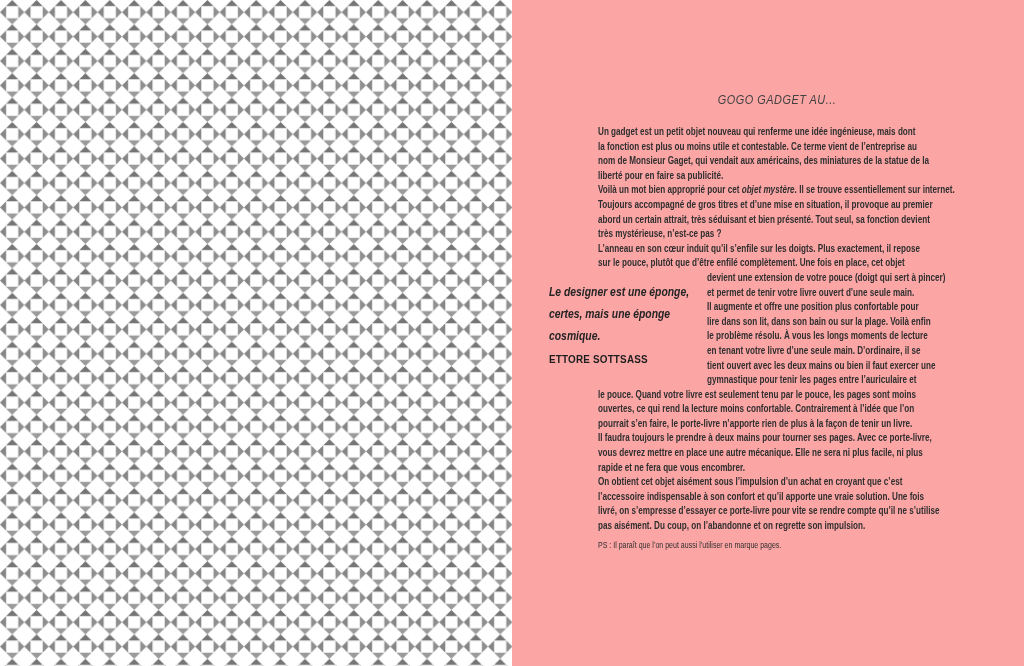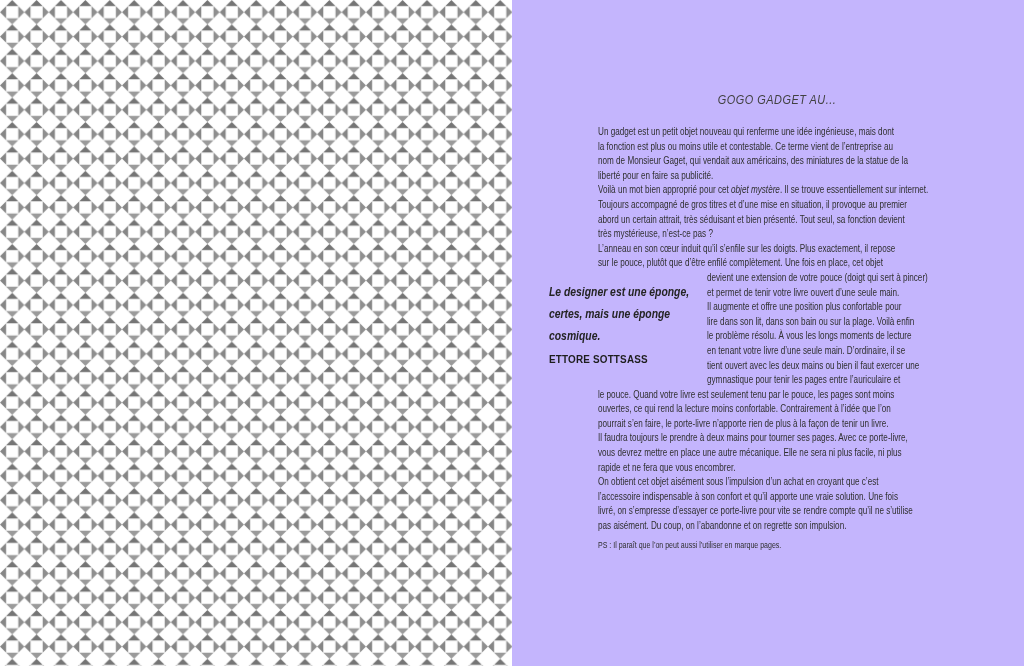--- a/index.html
+++ b/index.html
@@ -2,41 +2,41 @@
 <html><head>
 <meta charset="utf-8">
 <style>
   html, body { margin: 0; padding: 0; background: #ffffff; }
   body {
     width: 1024px; height: 666px;
     font-family: "Liberation Sans", "DejaVu Sans", sans-serif;
     overflow: hidden;
     position: relative;
   }
-  .spread { position: absolute; left: 0; top: 0; width: 1024px; height: 666px; background: #c4b5fd; }
+  .spread { position: absolute; left: 0; top: 0; width: 1024px; height: 666px; background: #fca5a5; }
 
   
   .left-page { position: absolute; left: 0; top: 0; width: 512px; height: 666px; }
   .left-page svg { display: block; }
 
   
   .right-page { position: absolute; left: 512px; top: 0; width: 512px; height: 666px; }
 
   .title {
     position: absolute; left: 86px; top: 92px; width: 358px;
     text-align: center;
     font-size: 13px; line-height: 16px;
     font-style: italic;
     letter-spacing: 0.6px;
     color: #414141;
     transform: scaleX(0.84); transform-origin: 50% 0;
     white-space: nowrap;
   }
 
-  .body-col { position: absolute; left: 86px; top: 124px; width: 360px; }
+  .body-col { position: absolute; left: 86px; top: 124px; width: 360px; font-weight: bold; }
   .bline {
     white-space: nowrap;
     height: 14.6px; line-height: 14.6px;
     font-size: 11px;
     color: #2f2f2f;
     transform-origin: 0 50%;
   }
   .bline.indent { margin-left: 109px; }
   .bline .it { font-style: italic; }
 

